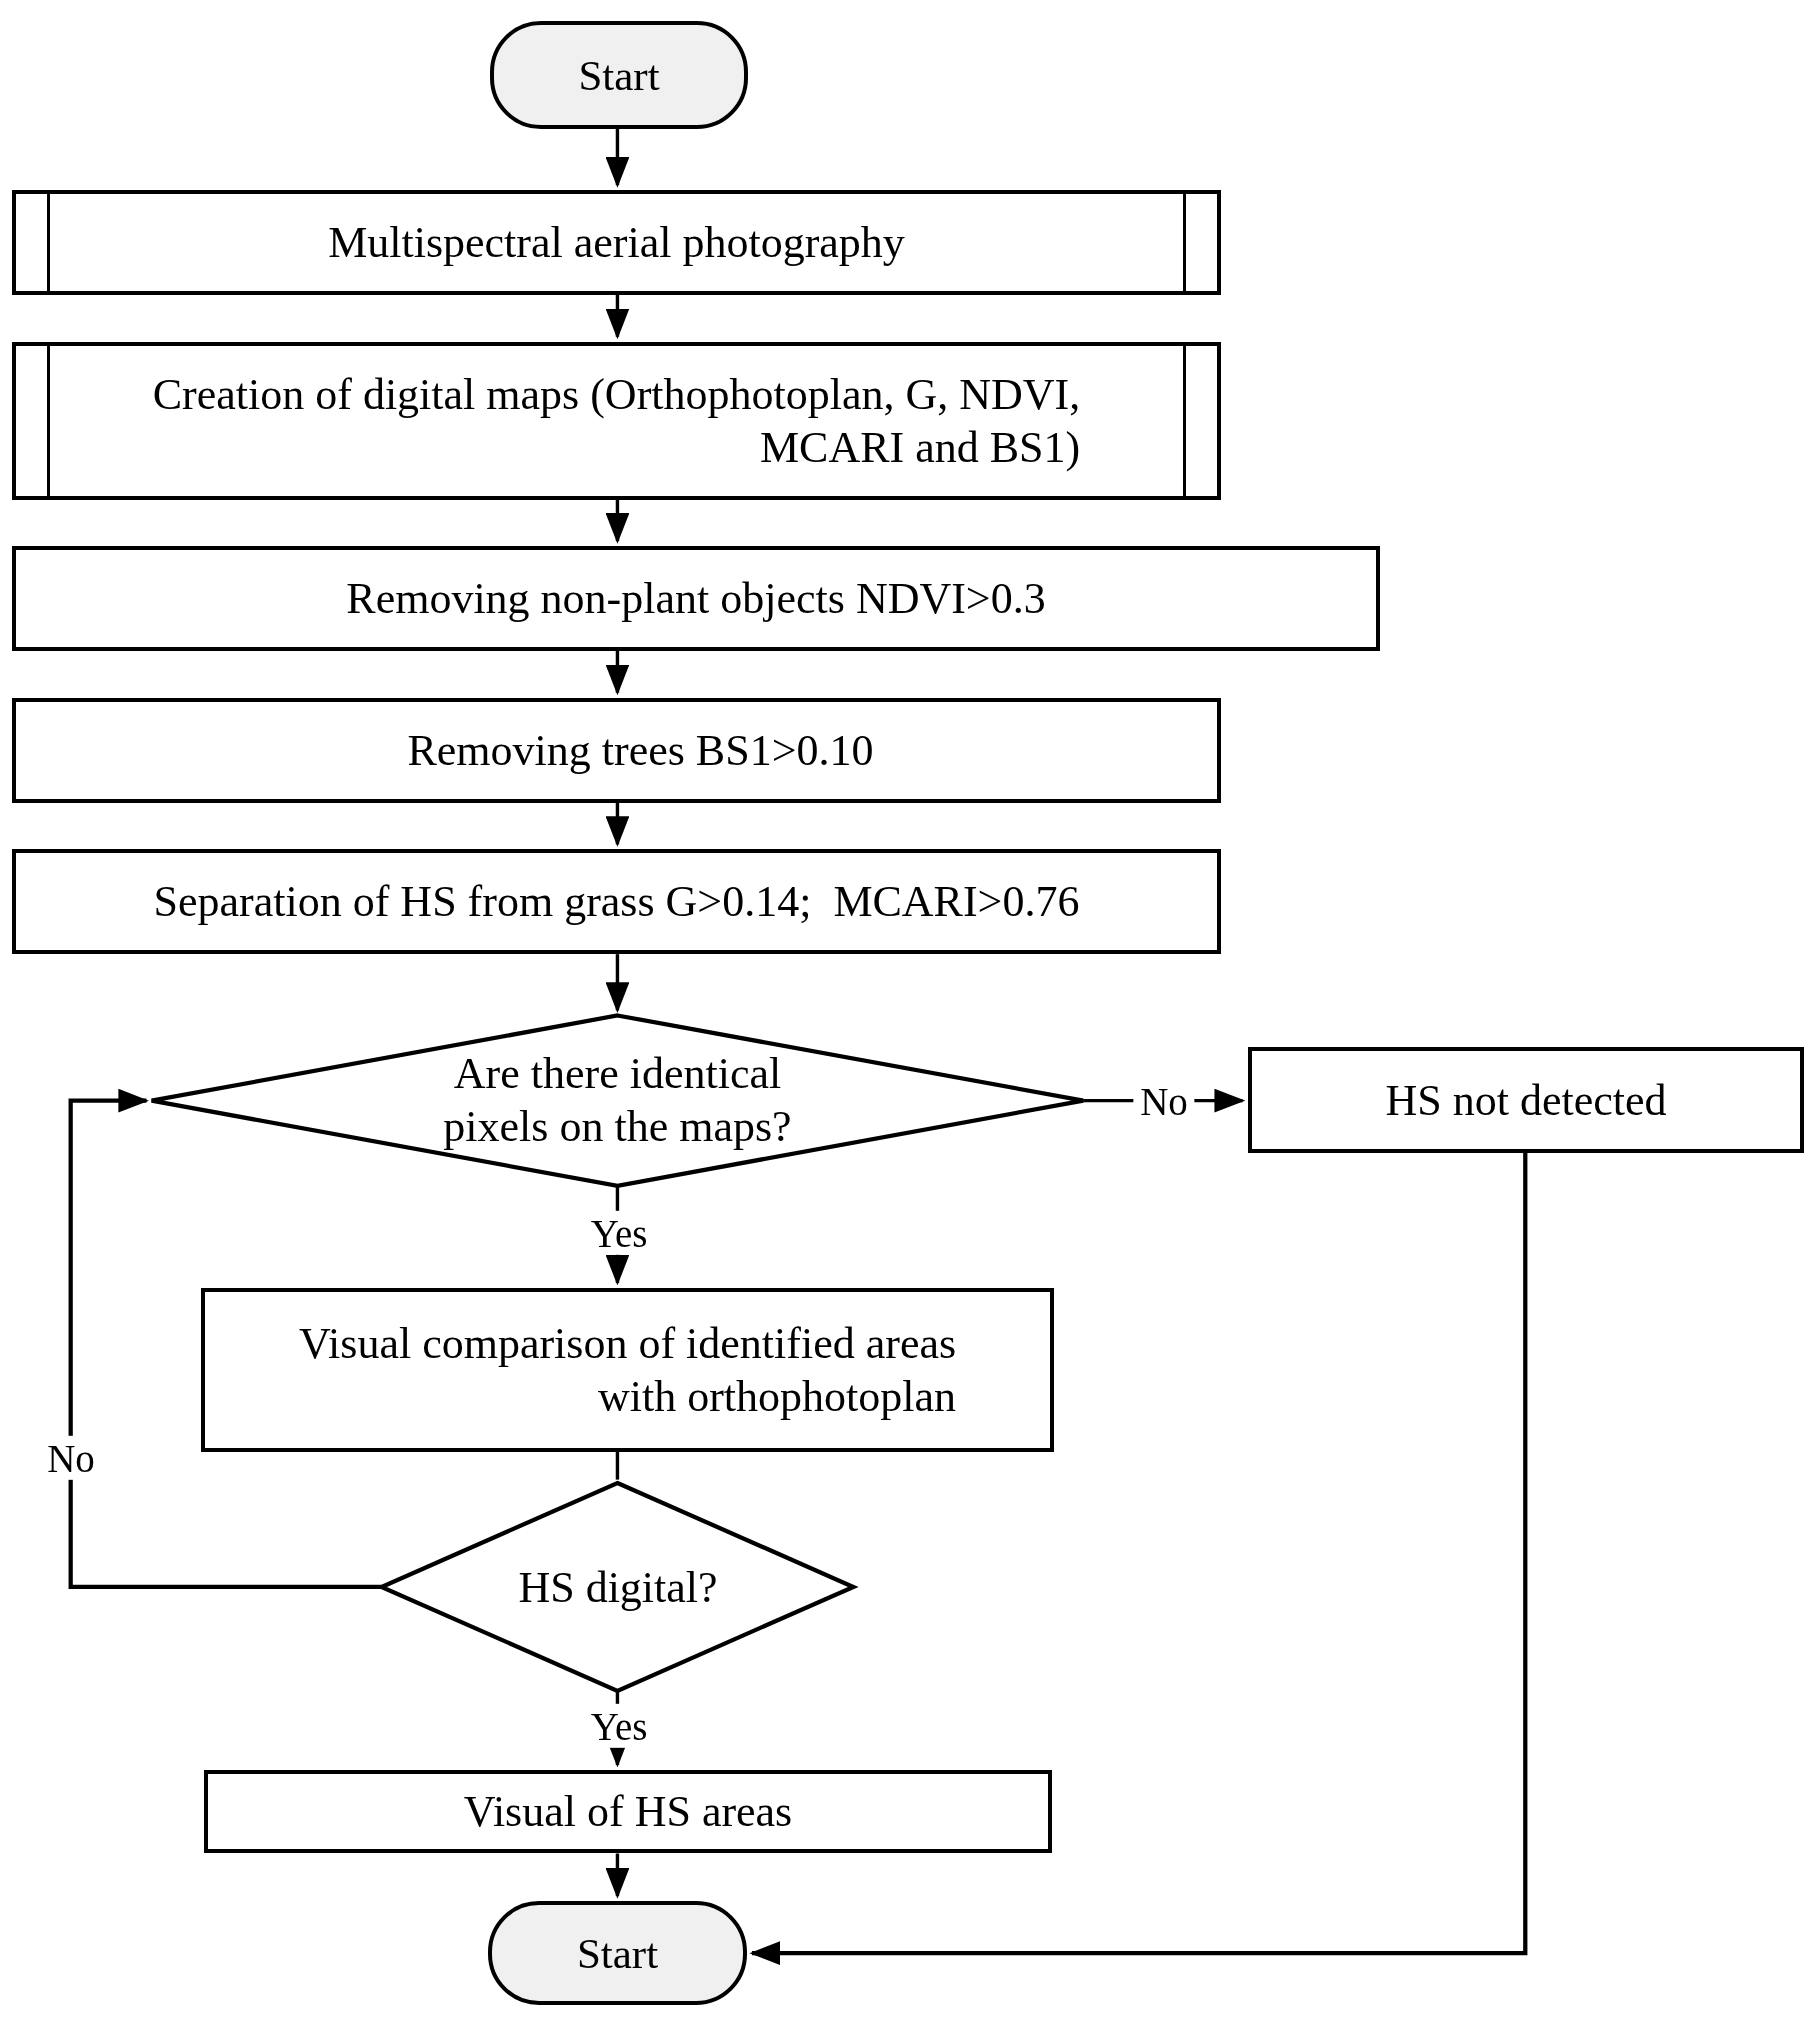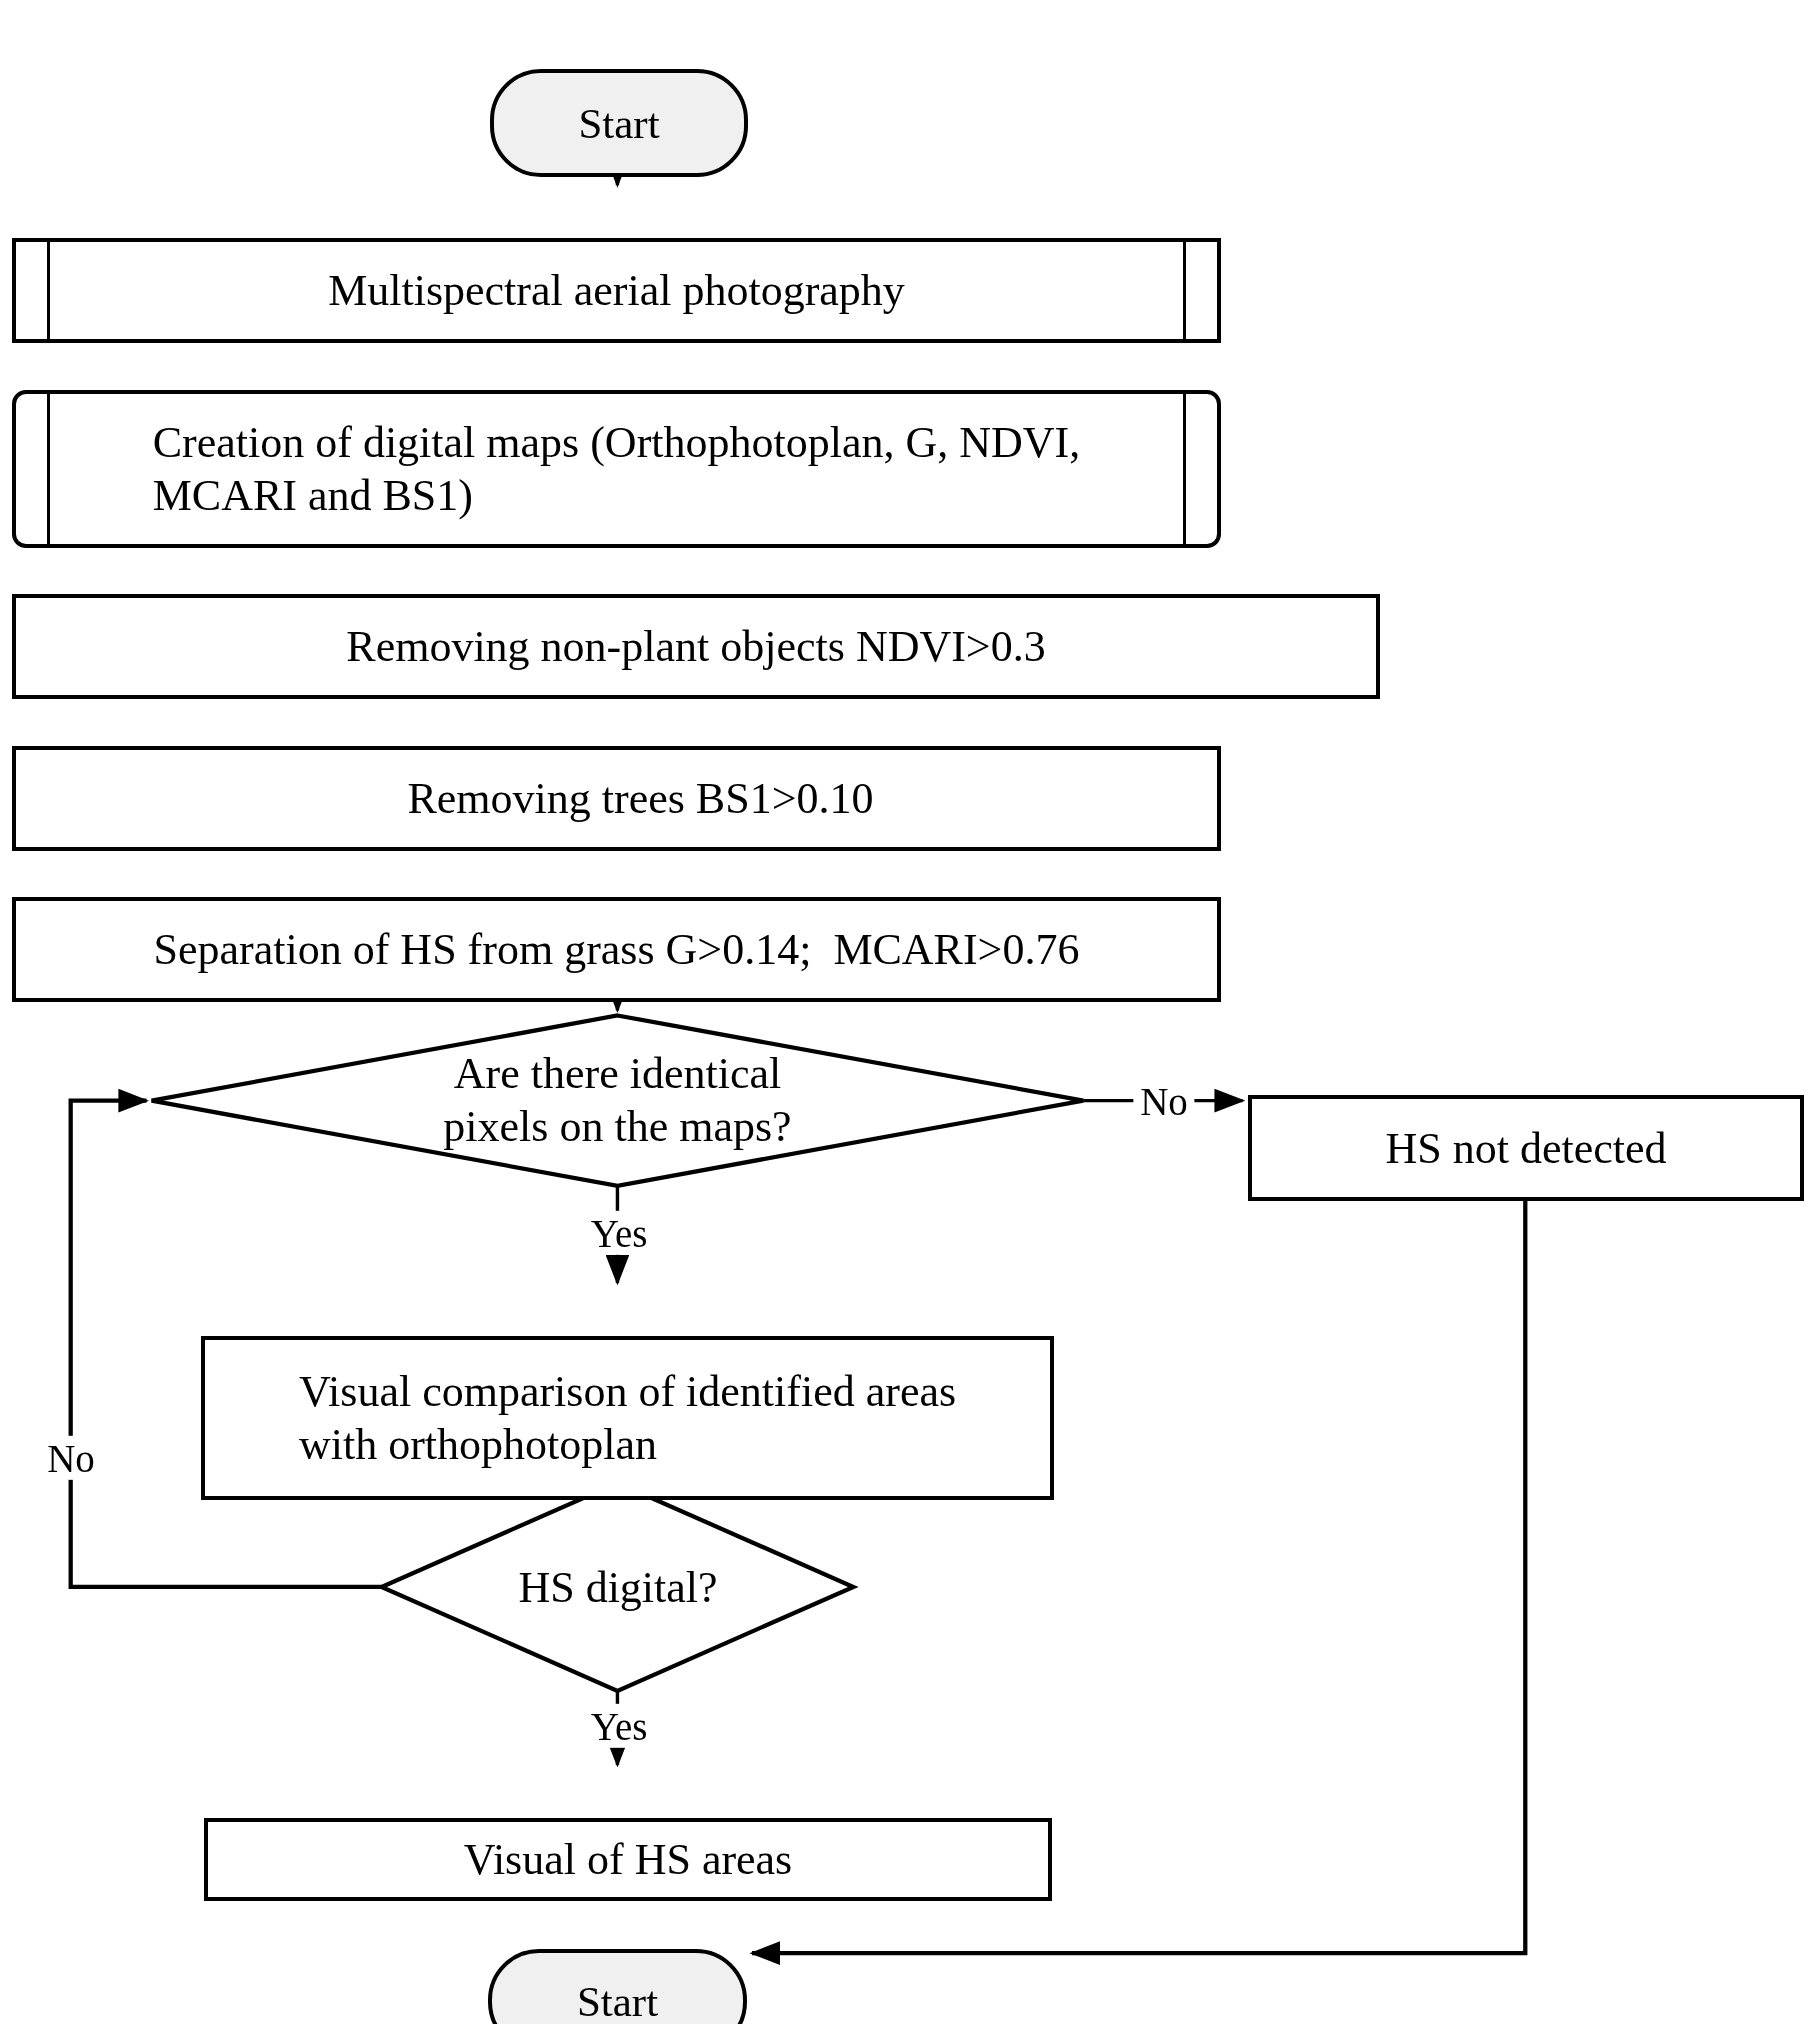--- a/index.html
+++ b/index.html
@@ -8,27 +8,26 @@
     width:1814px;height:2025px;
     background:#ffffff;
     font-family:"Liberation Serif","DejaVu Serif",serif;
     color:#000;
   }
   .layer{position:absolute;left:0;top:0;width:1814px;height:2025px;}
   .node{
     position:absolute;
     box-sizing:border-box;
     display:flex;align-items:center;justify-content:center;
-    text-align:left;
+    text-align:right;
     background:#ffffff;
     border:4.3px solid #000;
     font-size:44px;
     line-height:53px;
     white-space:pre-line;
-    margin-top:48px;
   }
   .terminal{
     background:#f0f0f0;
     border-radius:51px;
     font-size:43px;
   }
   .predef::before,.predef::after{
     content:"";
     position:absolute;top:0;bottom:0;width:3.4px;background:#000;
   }
@@ -88,21 +87,21 @@
   </svg>
 
   <div class="node terminal" style="left:490px;top:21px;width:258px;height:108px;">
     <span>Start</span>
   </div>
 
   <div class="node predef" style="left:12px;top:190px;width:1209px;height:105px;">
     <span>Multispectral aerial photography</span>
   </div>
 
-  <div class="node predef" style="left:12px;top:342px;width:1209px;height:158px;border-radius:14px;">
+  <div class="node predef" style="left:12px;top:342px;width:1209px;height:158px;">
     <span>Creation of digital maps (Orthophotoplan, G, NDVI,
 MCARI and BS1)</span>
   </div>
 
   <div class="node" style="left:12px;top:546px;width:1368px;height:105px;">
     <span>Removing non-plant objects NDVI&gt;0.3</span>
   </div>
 
   <div class="node" style="left:12px;top:698px;width:1209px;height:105px;padding-left:48px;">
     <span>Removing trees BS1&gt;0.10</span>

